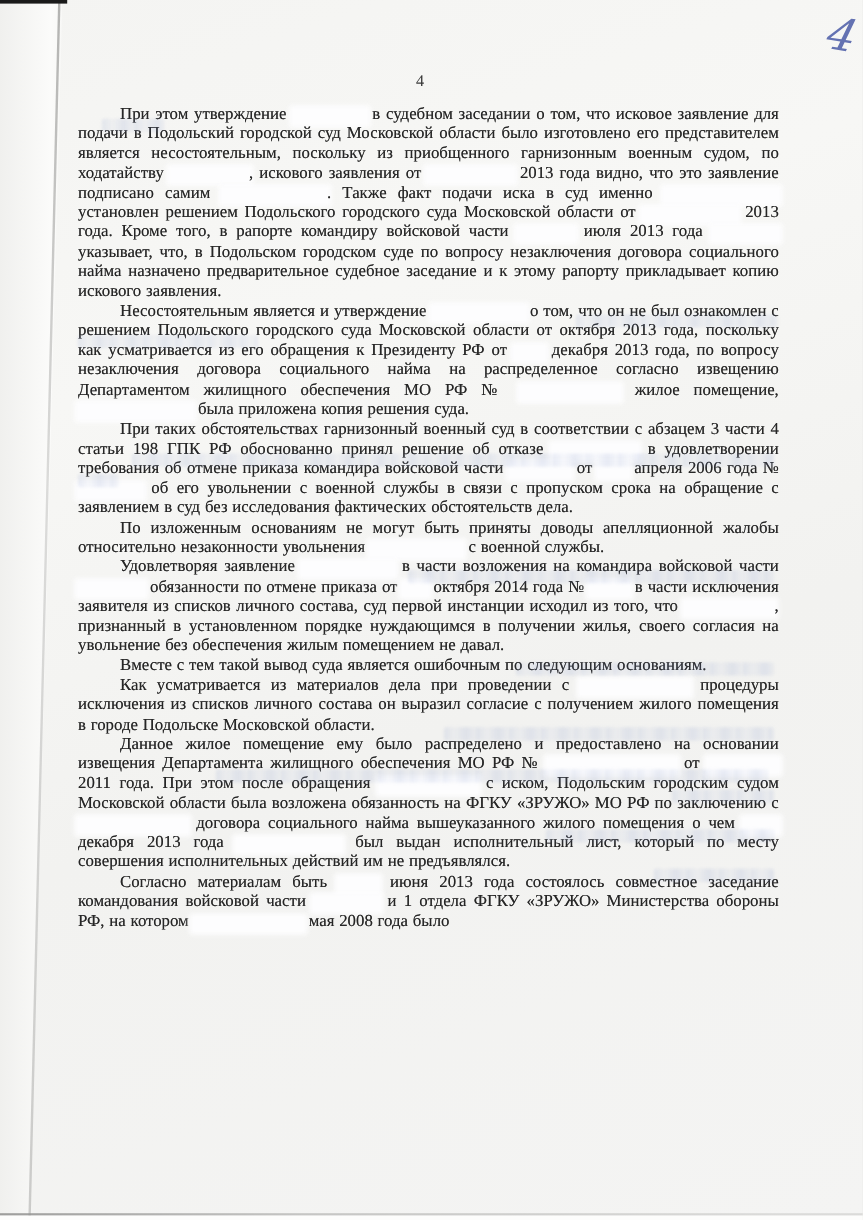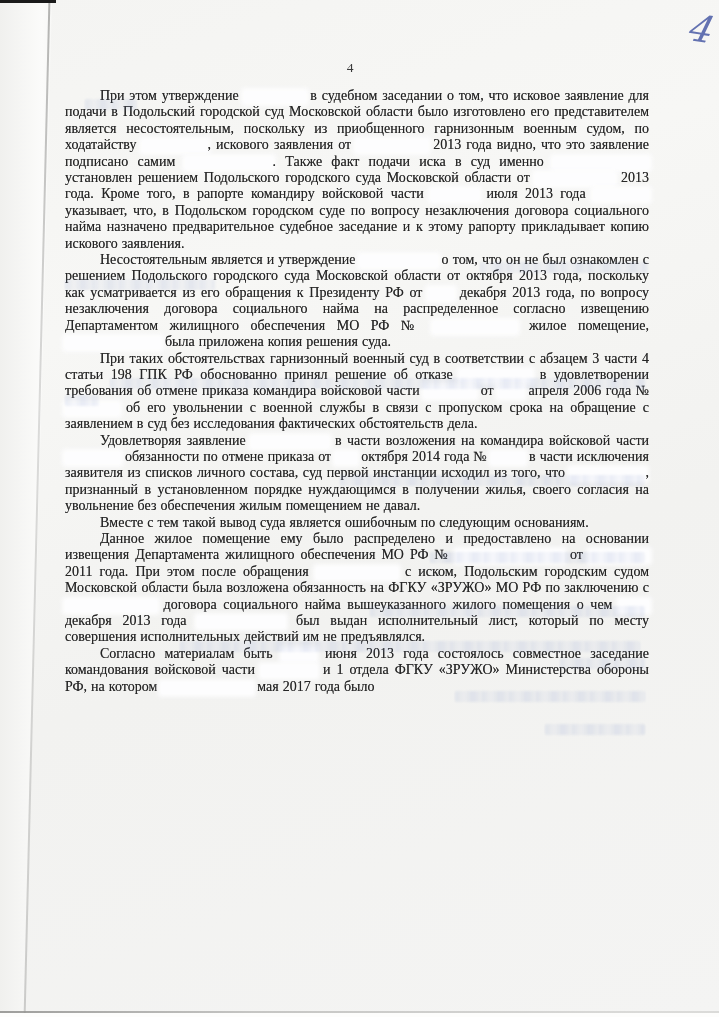--- a/index.html
+++ b/index.html
@@ -85,24 +85,26 @@
   <div class="top-scan-mark"></div>
 
   <div class="typed-page-number">4</div>
 
   <div class="handwritten-number">4</div>
 
   <div class="text-block">
       <p><span>При этом утверждение </span><span class="redact" style="width: 62px;"></span><span> в судебном заседании о том, что исковое заявление для подачи в Подольский городской суд Московской области было изготовлено его представителем является несостоятельным, поскольку из приобщенного гарнизонным военным судом, по ходатайству </span><span class="redact" style="width: 66px;"></span><span>, искового заявления от </span><span class="redact" style="width: 72px;"></span><span> 2013 года видно, что это заявление подписано самим </span><span class="redact" style="width: 88px;"></span><span>. Также факт подачи иска в суд именно </span><span class="redact" style="width: 96px;"></span><span> установлен решением Подольского городского суда Московской области от </span><span class="redact" style="width: 80px;"></span><span> 2013 года. Кроме того, в рапорте командиру войсковой части </span><span class="redact" style="width: 48px;"></span><span> июля 2013 года </span><span class="redact" style="width: 56px;"></span><span> указывает, что, в Подольском городском суде по вопросу незаключения договора социального найма назначено предварительное судебное заседание и к этому рапорту прикладывает копию искового заявления.</span></p>
       <p><span>Несостоятельным является и утверждение </span><span class="redact" style="width: 78px;"></span><span> о том, что он не был ознакомлен с решением Подольского городского суда Московской области от октября 2013 года, поскольку как усматривается из его обращения к Президенту РФ от </span><span class="redact" style="width: 26px;"></span><span> декабря 2013 года, по вопросу незаключения договора социального найма на распределенное согласно извещению Департаментом жилищного обеспечения МО РФ № </span><span class="redact" style="width: 84px;"></span><span> жилое помещение, </span><span class="redact" style="width: 96px;"></span><span> была приложена копия решения суда.</span></p>
       <p><span>При таких обстоятельствах гарнизонный военный суд в соответствии с абзацем 3 части 4 статьи 198 ГПК РФ обоснованно принял решение об отказе </span><span class="redact" style="width: 72px;"></span><span> в удовлетворении требования об отмене приказа командира войсковой части </span><span class="redact" style="width: 52px;"></span><span> от </span><span class="redact" style="width: 26px;"></span><span> апреля 2006 года № </span><span class="redact" style="width: 54px;"></span><span> об его увольнении с военной службы в связи с пропуском срока на обращение с заявлением в суд без исследования фактических обстоятельств дела.</span></p>
+      <p><span>По изложенным основаниям не могут быть приняты доводы апелляционной жалобы относительно незаконности увольнения </span><span class="redact" style="width: 78px;"></span><span> с военной службы.</span></p>
       <p><span>Удовлетворяя заявление </span><span class="redact" style="width: 78px;"></span><span> в части возложения на командира войсковой части </span><span class="redact" style="width: 56px;"></span><span> обязанности по отмене приказа от </span><span class="redact" style="width: 22px;"></span><span> октября 2014 года № </span><span class="redact" style="width: 34px;"></span><span> в части исключения заявителя из списков личного состава, суд первой инстанции исходил из того, что </span><span class="redact" style="width: 76px;"></span><span>, признанный  в установленном порядке нуждающимся в получении жилья, своего согласия на увольнение без обеспечения жилым помещением не давал.</span></p>
       <p><span>Вместе с тем такой вывод суда является ошибочным по следующим основаниям.</span></p>
+      <p><span>Как усматривается из материалов дела при проведении с </span><span class="redact" style="width: 92px;"></span><span> процедуры исключения из списков личного состава он выразил согласие с получением жилого помещения в городе Подольске Московской области.</span></p>
       <p><span>Данное жилое помещение ему было распределено и предоставлено на основании извещения Департамента жилищного обеспечения МО РФ № </span><span class="redact" style="width: 108px;"></span><span> от </span><span class="redact" style="width: 60px;"></span><span> 2011 года. При этом после обращения </span><span class="redact" style="width: 82px;"></span><span> с иском, Подольским городским судом Московской области была возложена обязанность на ФГКУ «ЗРУЖО» МО РФ по заключению с </span><span class="redact" style="width: 92px;"></span><span> договора социального найма вышеуказанного жилого помещения о чем </span><span class="redact" style="width: 30px;"></span><span> декабря 2013 года </span><span class="redact" style="width: 88px;"></span><span> был выдан исполнительный лист, который по месту совершения исполнительных действий им не предъявлялся.</span></p>
-      <p><span>Согласно материалам быть </span><span class="redact" style="width: 34px;"></span><span> июня 2013 года состоялось совместное заседание командования войсковой части </span><span class="redact" style="width: 56px;"></span><span> и 1 отдела ФГКУ «ЗРУЖО» Министерства обороны РФ, на котором </span><span class="redact" style="width: 92px;"></span><span> мая 2017 года было</span></p>
+      <p><span>Согласно материалам быть </span><span class="redact" style="width: 34px;"></span><span> июня 2013 года состоялось совместное заседание командования войсковой части </span><span class="redact" style="width: 56px;"></span><span> и 1 отдела ФГКУ «ЗРУЖО» Министерства обороны РФ, на котором </span><span class="redact" style="width: 92px;"></span><span> мая 2008 года было</span></p>
     </div>
 
   <div class="ghost" style="left:85px;  top:99px;  width:52px;"></div>
   <div class="ghost" style="left:480px; top:262px; width:168px;"></div>
   <div class="ghost" style="left:65px;  top:279px; width:150px;"></div>
   <div class="ghost" style="left:110px; top:378px; width:535px;"></div>
   <div class="ghost" style="left:65px;  top:395px; width:34px;"></div>
   <div class="ghost" style="left:340px; top:475px; width:305px;"></div>
   <div class="ghost" style="left:430px; top:552px; width:215px;"></div>
   <div class="ghost" style="left:370px; top:606px; width:275px;"></div>

